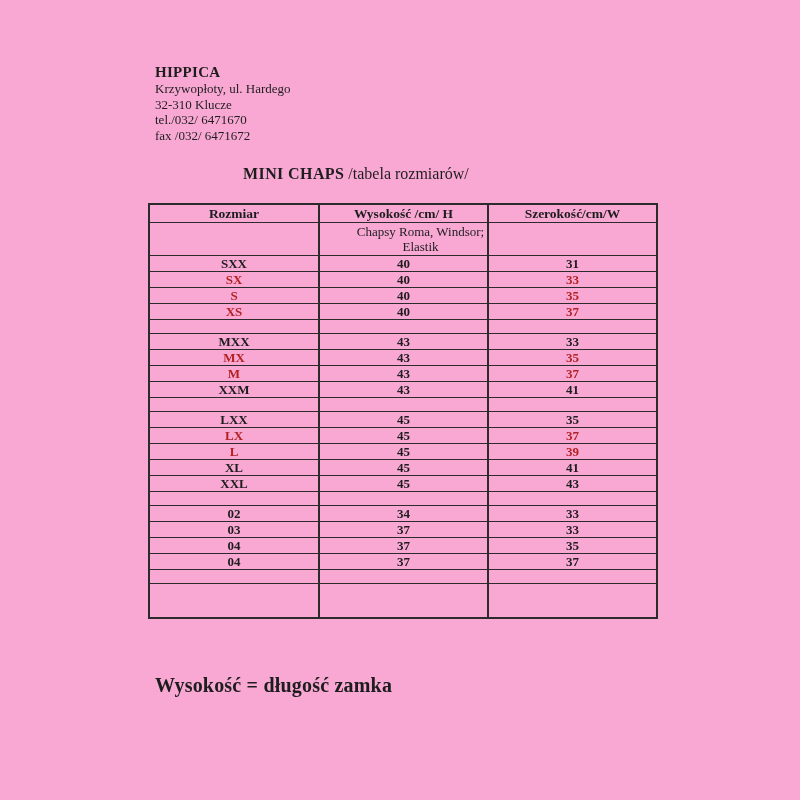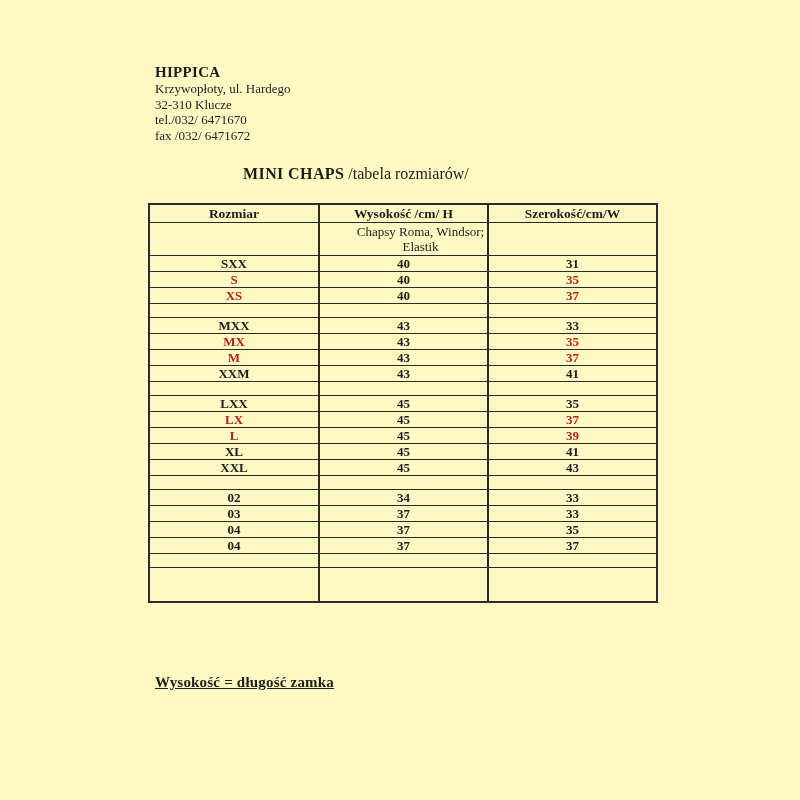--- a/index.html
+++ b/index.html
@@ -4,21 +4,21 @@
 <style>
   html, body { margin: 0; padding: 0; }
   body {
     width: 800px; height: 800px;
     background: #ffffff;
     font-family: "Liberation Serif", "DejaVu Serif", serif;
     color: #1d1d1d;
     position: relative;
     overflow: hidden;
   }
-  .page { position: absolute; inset: 0; background: #fef9c3; }
+  .page { position: absolute; inset: 0; background: #f9a8d4; }
 
   .company { position: absolute; left: 155px; top: 64px; }
   .company-name { font-weight: bold; font-size: 15px; line-height: 17px; letter-spacing: 0.3px; }
   .company-line { font-size: 13px; line-height: 15.5px; }
 
   .title { position: absolute; left: 243px; top: 165px; font-size: 16px; white-space: pre; }
   .title-main { font-weight: bold; letter-spacing: 0.4px; }
   .title-suffix { font-weight: normal; }
 
   table.size-table {
@@ -43,21 +43,21 @@
   }
   tr.head-row th { height: 17px; font-size: 13.5px; font-weight: bold; margin-top: 20px; }
   tr.sub-row td { height: 32px; font-size: 13px; font-weight: normal; line-height: 15px; padding-left: 34px; }
   tr.data-row td { height: 15px; font-size: 13px; font-weight: bold; line-height: 14px; }
   tr.spacer-row td { height: 13px; }
   tr.tall-row td { height: 33px; }
   .red { color: #b22222; }
 
   .footnote {
     position: absolute; left: 155px; top: 674px;
-    font-size: 15px; font-weight: bold; letter-spacing: 0.2px; text-decoration: underline;
+    font-size: 20px; font-weight: bold; letter-spacing: 0.2px;
   }
 </style>
 </head>
 <body>
 
 <div class="page">
 
   <div class="company">
     <div class="company-name">HIPPICA</div>
     <div class="company-line">Krzywopłoty, ul. Hardego</div>
@@ -89,20 +89,25 @@
         <td></td>
       </tr>
     </thead>
     <tbody>
       <tr class="data-row">
         <td>SXX</td>
         <td>40</td>
         <td>31</td>
       </tr>
       <tr class="data-row">
+        <td class="red">SX</td>
+        <td>40</td>
+        <td class="red">33</td>
+      </tr>
+      <tr class="data-row">
         <td class="red">S</td>
         <td>40</td>
         <td class="red">35</td>
       </tr>
       <tr class="data-row">
         <td class="red">XS</td>
         <td>40</td>
         <td class="red">37</td>
       </tr>
       <tr class="spacer-row">

